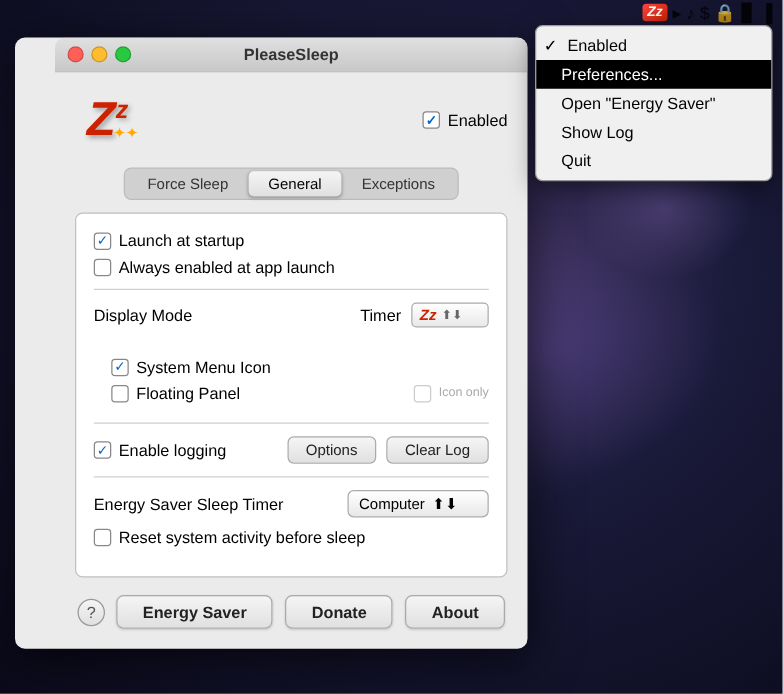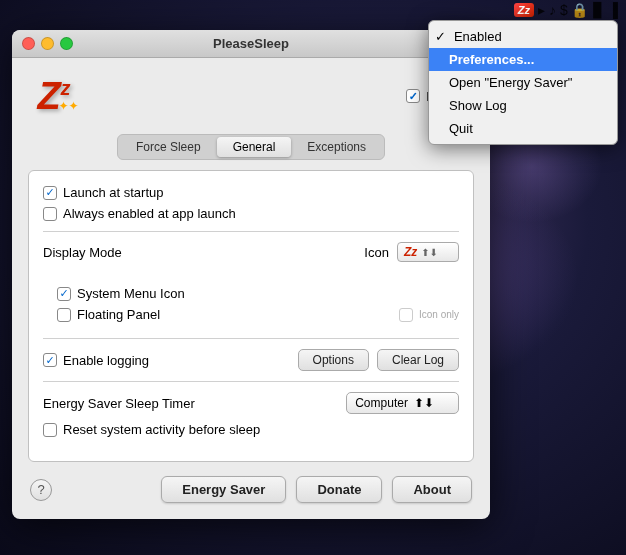--- a/index.html
+++ b/index.html
@@ -43,41 +43,41 @@
       padding: 4px 20px;
       cursor: pointer;
       color: #000;
       font-size: 13px;
       display: flex;
       align-items: center;
       gap: 6px;
     }
 
     .menu-item.selected {
-      background: #3b82f6;
+      background: #000000;
       color: white;
-      font-weight: bold;
     }
 
     .menu-item.checkmark::before {
       content: '✓';
       margin-left: -14px;
       margin-right: 2px;
     }
 
     
     .window {
       position: absolute;
       top: 30px;
       left: 12px;
-      width: 478px;
+      width: 410px;
       background: #ebebeb;
       border-radius: 8px;
       box-shadow: 0 8px 40px rgba(0,0,0,0.7);
       overflow: hidden;
+      padding-left: 32px;
     }
 
     
     .title-bar {
       background: linear-gradient(to bottom, #e0e0e0, #c8c8c8);
       height: 28px;
       display: flex;
       align-items: center;
       justify-content: center;
       position: relative;
@@ -472,21 +472,21 @@
           <span>Always enabled at app launch</span>
         </div>
       </div>
 
       <div class="separator"></div>
 
       <div class="panel-section">
         <div class="display-mode-row">
           <span class="display-mode-label">Display Mode</span>
           <div class="icon-select-group">
-            <span class="icon-label">Icon</span>
+            <span class="icon-label">Timer</span>
             <div class="select-box">
               <span style="font-style:italic;font-weight:bold;color:#cc2200;font-size:12px;">Zz</span>
               <span class="select-arrow">⬆⬇</span>
             </div>
           </div>
         </div>
         <div class="icon-options">
           <div class="checkbox-row">
             <div class="small-checkbox checked"></div>
             <span>System Menu Icon</span>

